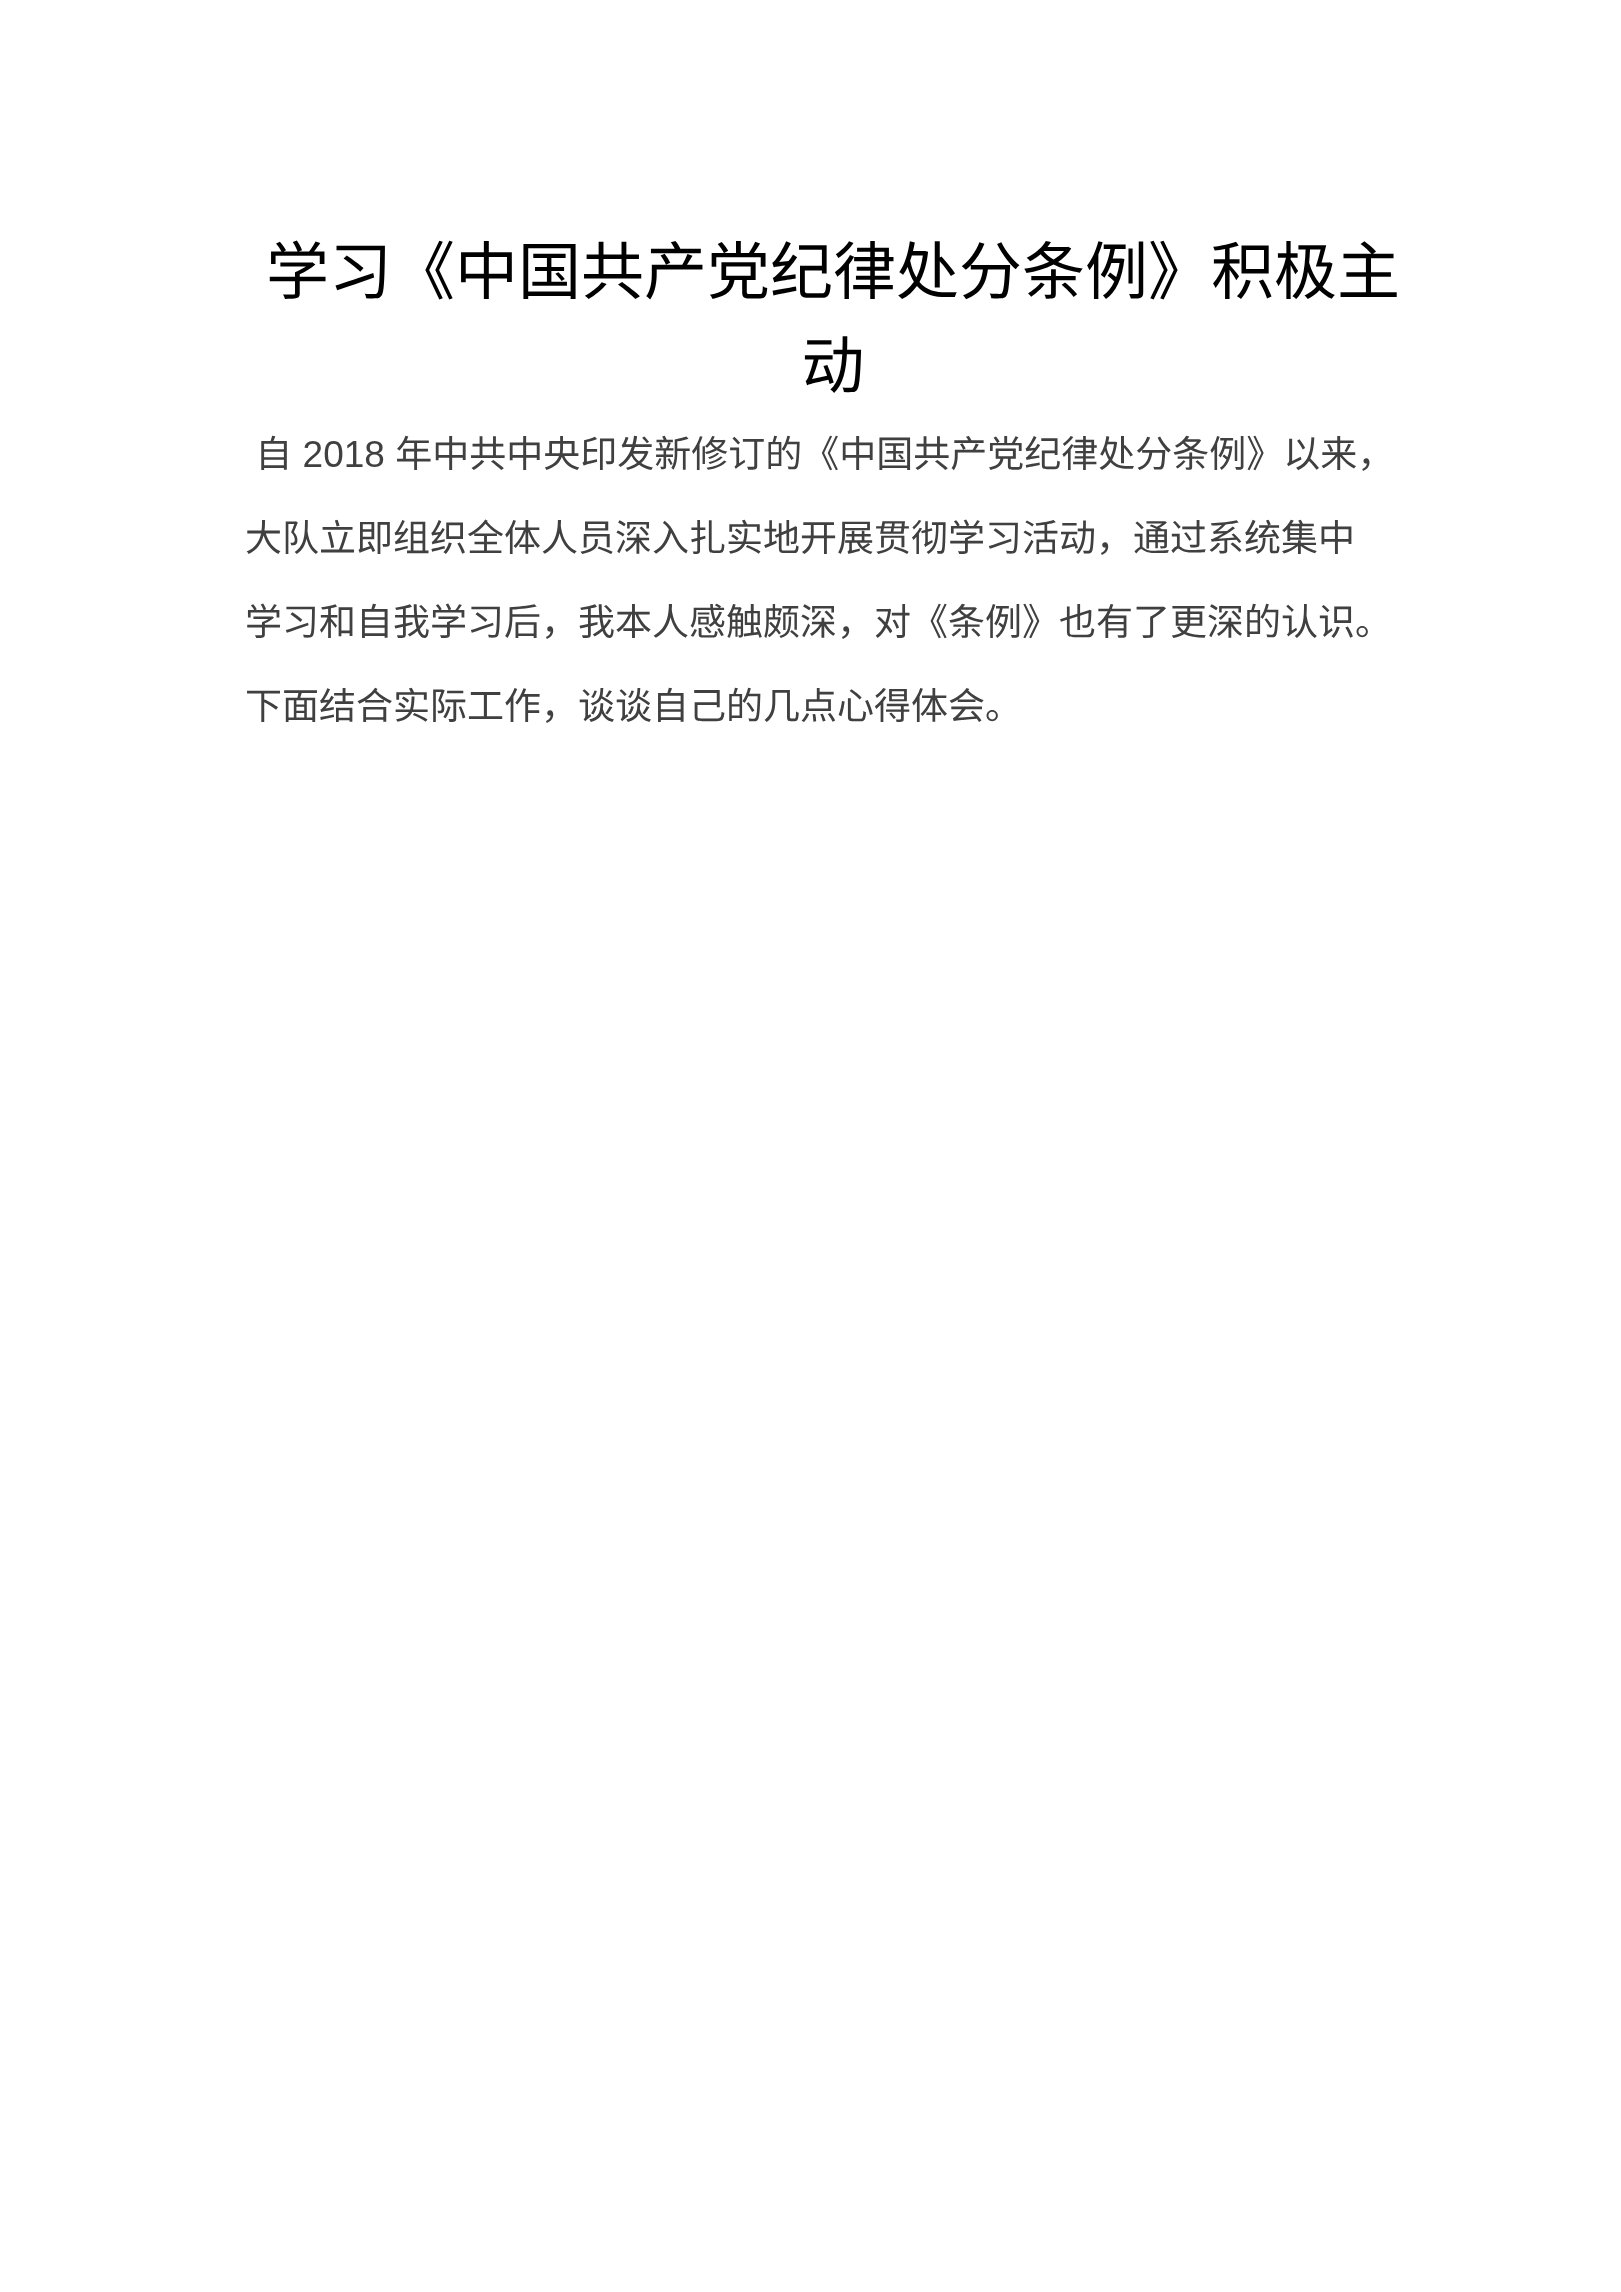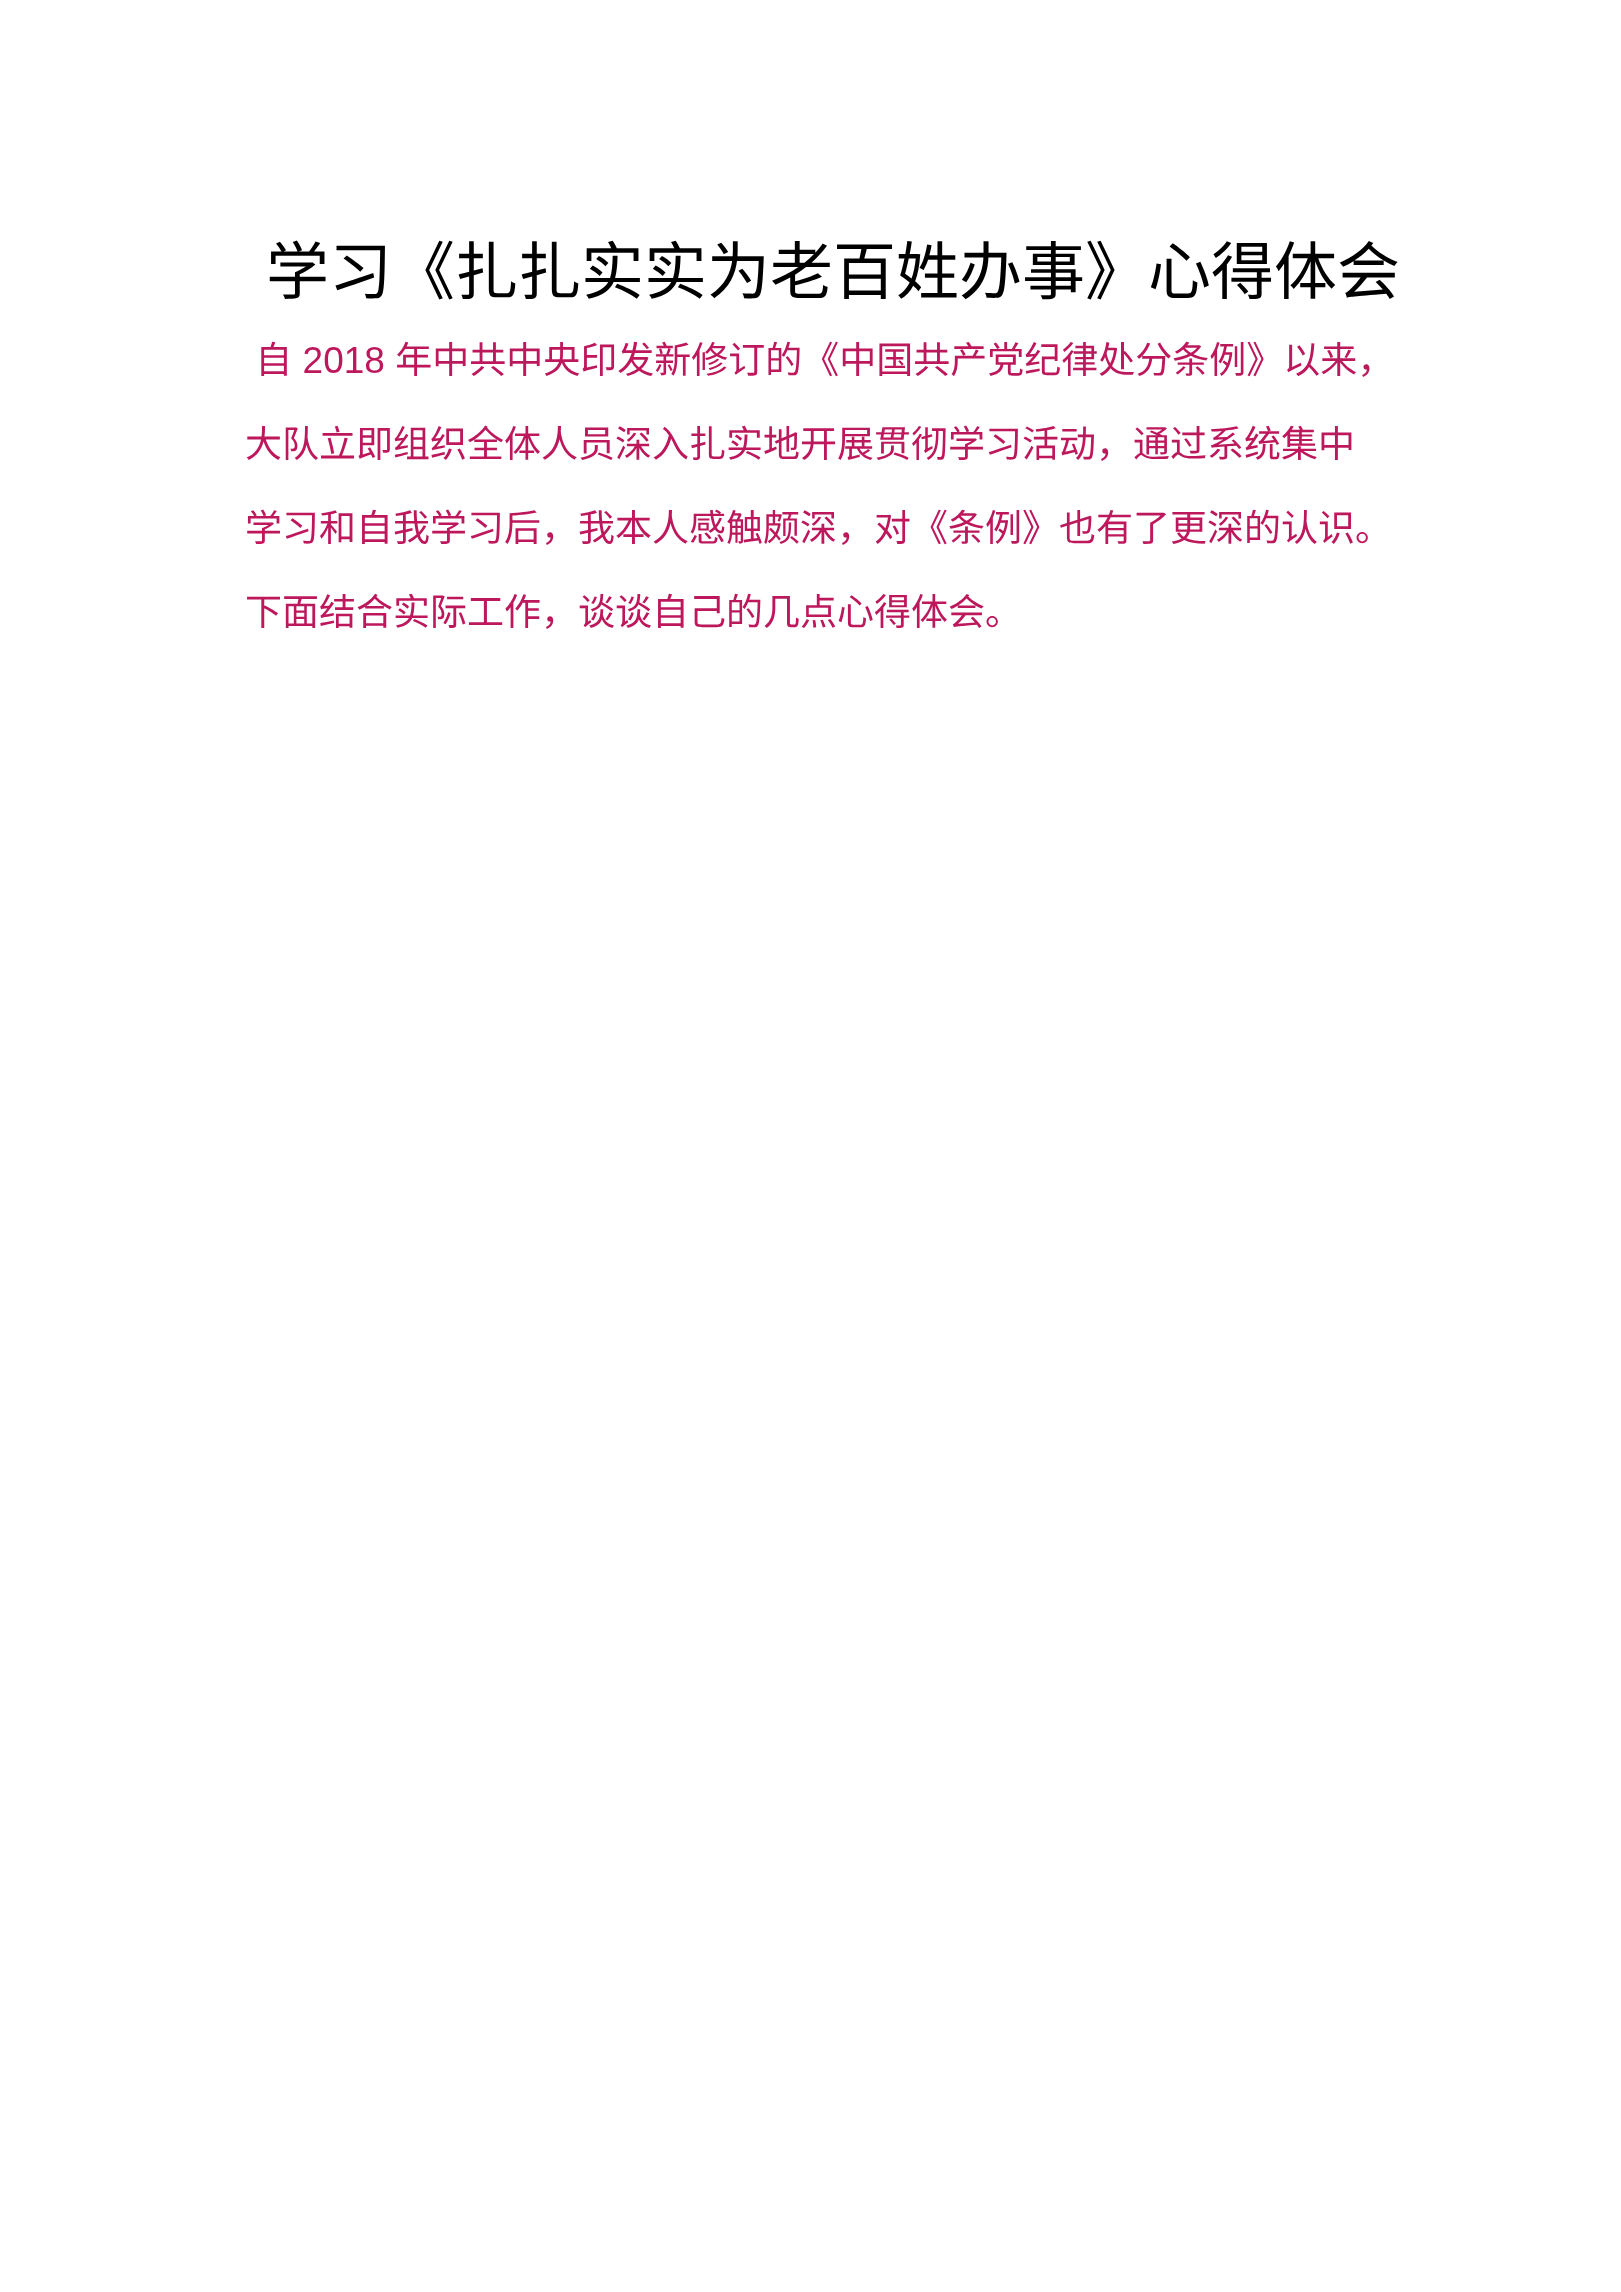--- a/index.html
+++ b/index.html
@@ -27,37 +27,37 @@
     line-height: 94px;
     text-align: center;
     margin: 0;
     color: #000000;
   }
   .para {
     font-size: 37px;
     line-height: 84px;
     margin: 0;
     text-align: left;
-    color: #be185d;
+    color: #404040;
   }
   .para.section {
     margin-top: 17.6px;
   }
   .lead {
     font-weight: bold;
   }
   .body-text {
     white-space: pre-wrap;
   }
 </style>
 </head>
 <body>
 
 <div class="page">
-  <h1 class="doc-title">学习《扎扎实实为老百姓办事》心得体会</h1>
+  <h1 class="doc-title">学习《中国共产党纪律处分条例》积极主动</h1>
 
   <p class="para"><span class="body-text"> 自 2018 年中共中央印发新修订的《中国共产党纪律处分条例》以来，
 大队立即组织全体人员深入扎实地开展贯彻学习活动，通过系统集中
 学习和自我学习后，我本人感触颇深，对《条例》也有了更深的认识。
 下面结合实际工作，谈谈自己的几点心得体会。</span></p>
 
 
 </div>
 
 

